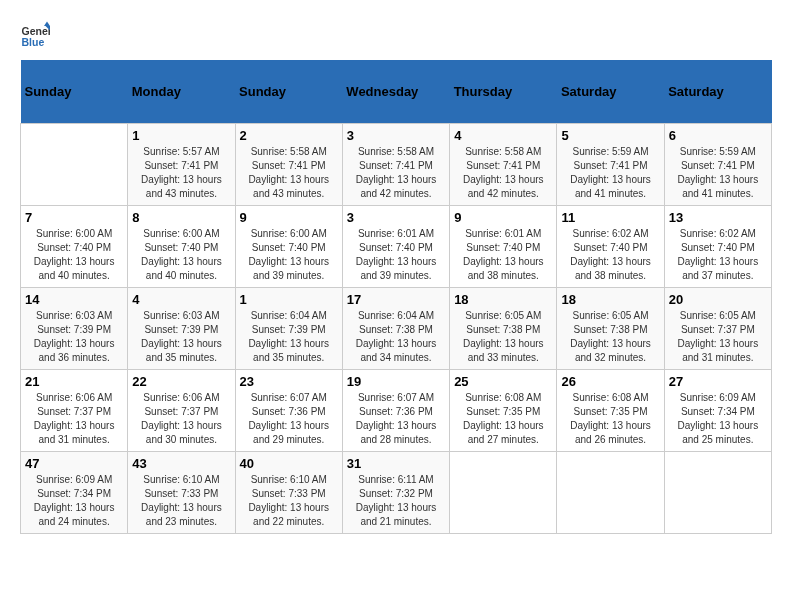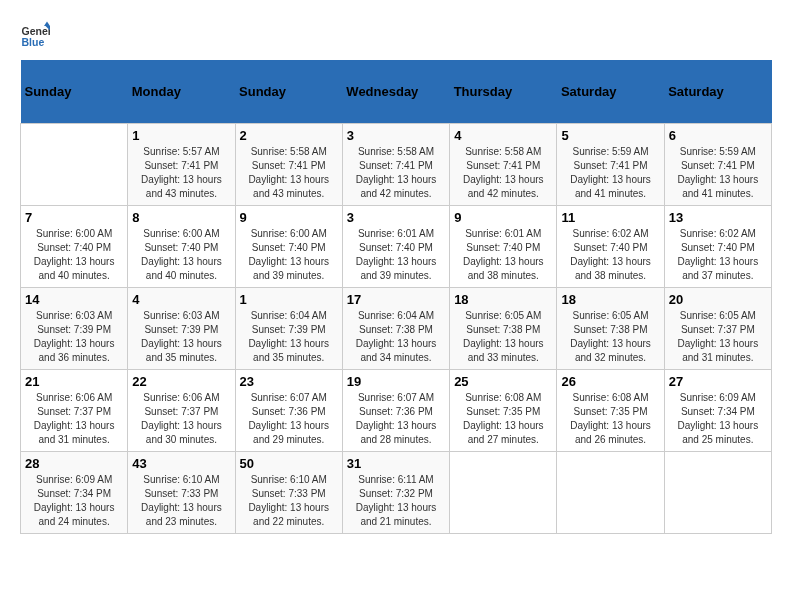--- a/index.html
+++ b/index.html
@@ -303,35 +303,35 @@
         <td>
           <span class="day-number">27</span>
           <div class="day-info" style="white-space: pre-line;">Sunrise: 6:09 AM
 Sunset: 7:34 PM
 Daylight: 13 hours
 and 25 minutes.</div>
         </td>
       </tr>
       <tr>
         <td>
-          <span class="day-number">28</span>
+          <span class="day-number">47</span>
           <div class="day-info" style="white-space: pre-line;">Sunrise: 6:09 AM
 Sunset: 7:34 PM
 Daylight: 13 hours
 and 24 minutes.</div>
         </td>
         <td>
           <span class="day-number">43</span>
           <div class="day-info" style="white-space: pre-line;">Sunrise: 6:10 AM
 Sunset: 7:33 PM
 Daylight: 13 hours
 and 23 minutes.</div>
         </td>
         <td>
-          <span class="day-number">50</span>
+          <span class="day-number">40</span>
           <div class="day-info" style="white-space: pre-line;">Sunrise: 6:10 AM
 Sunset: 7:33 PM
 Daylight: 13 hours
 and 22 minutes.</div>
         </td>
         <td>
           <span class="day-number">31</span>
           <div class="day-info" style="white-space: pre-line;">Sunrise: 6:11 AM
 Sunset: 7:32 PM
 Daylight: 13 hours

